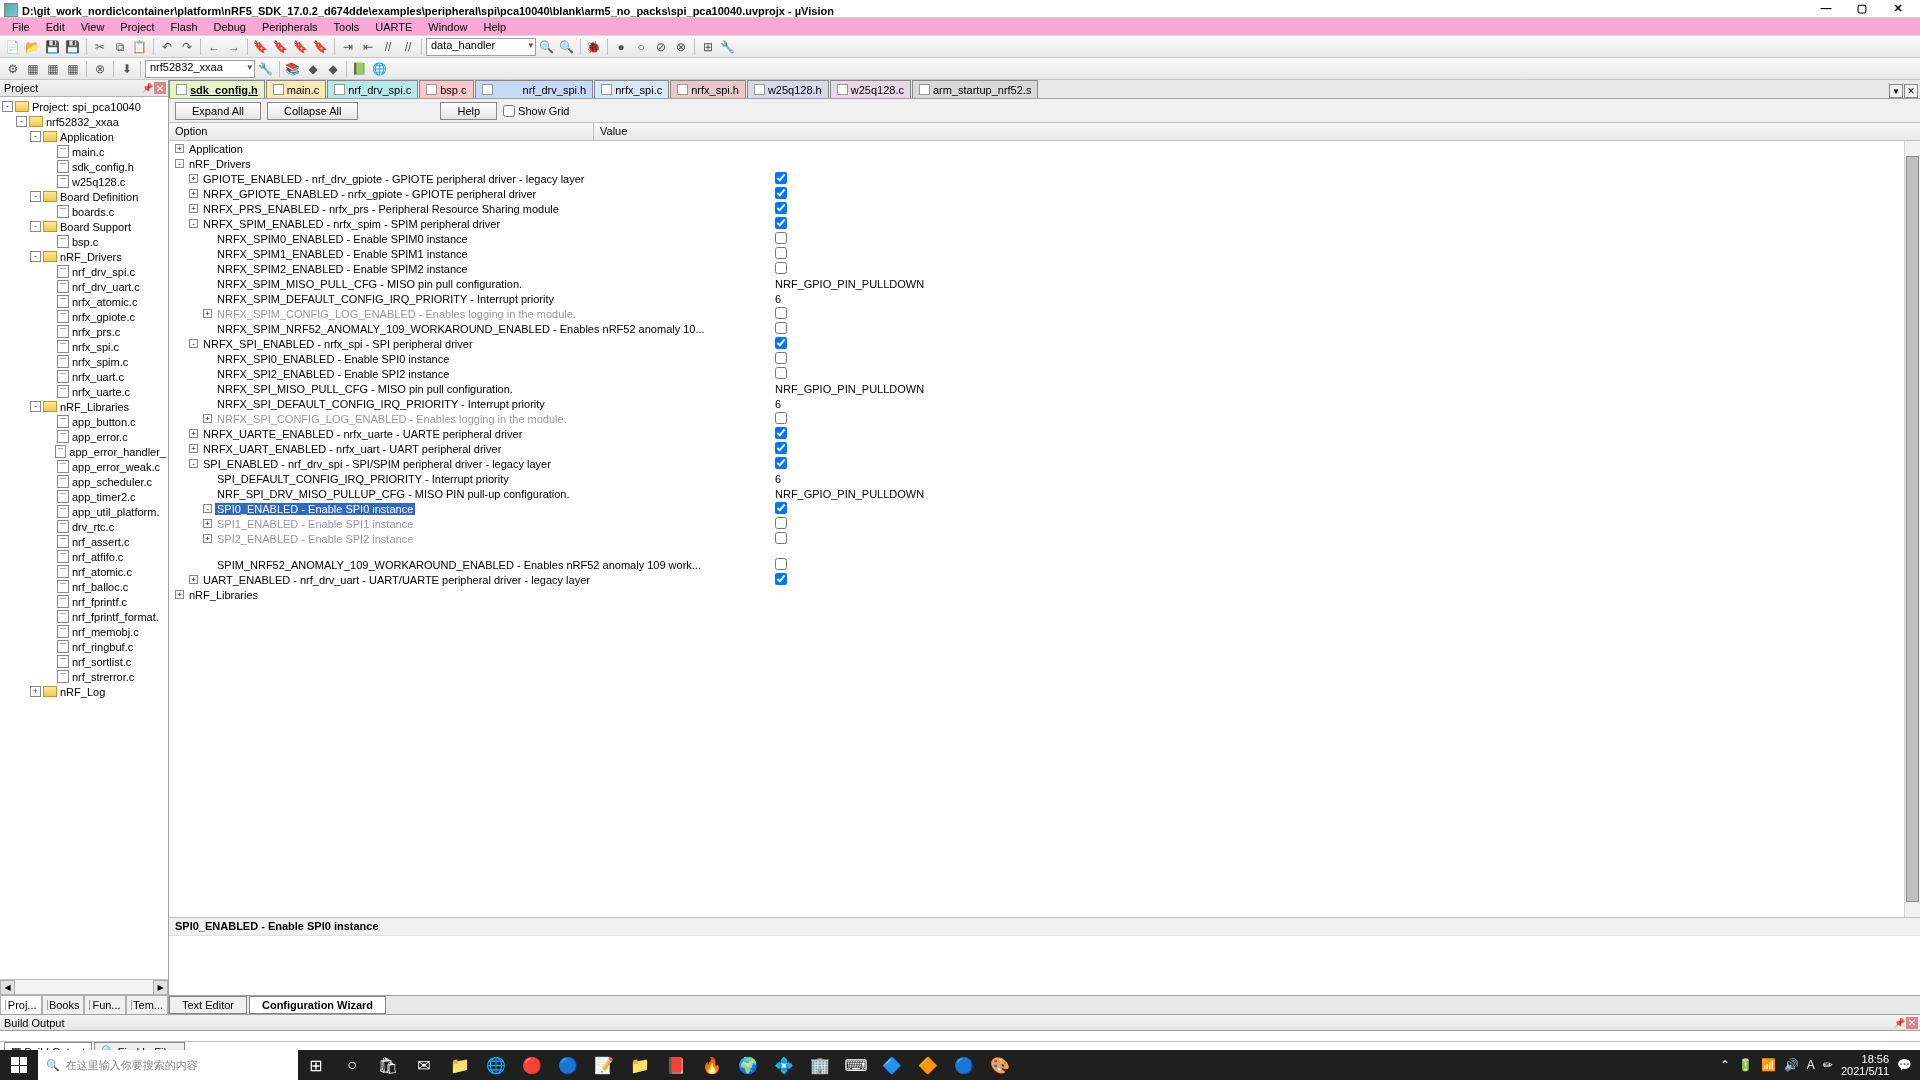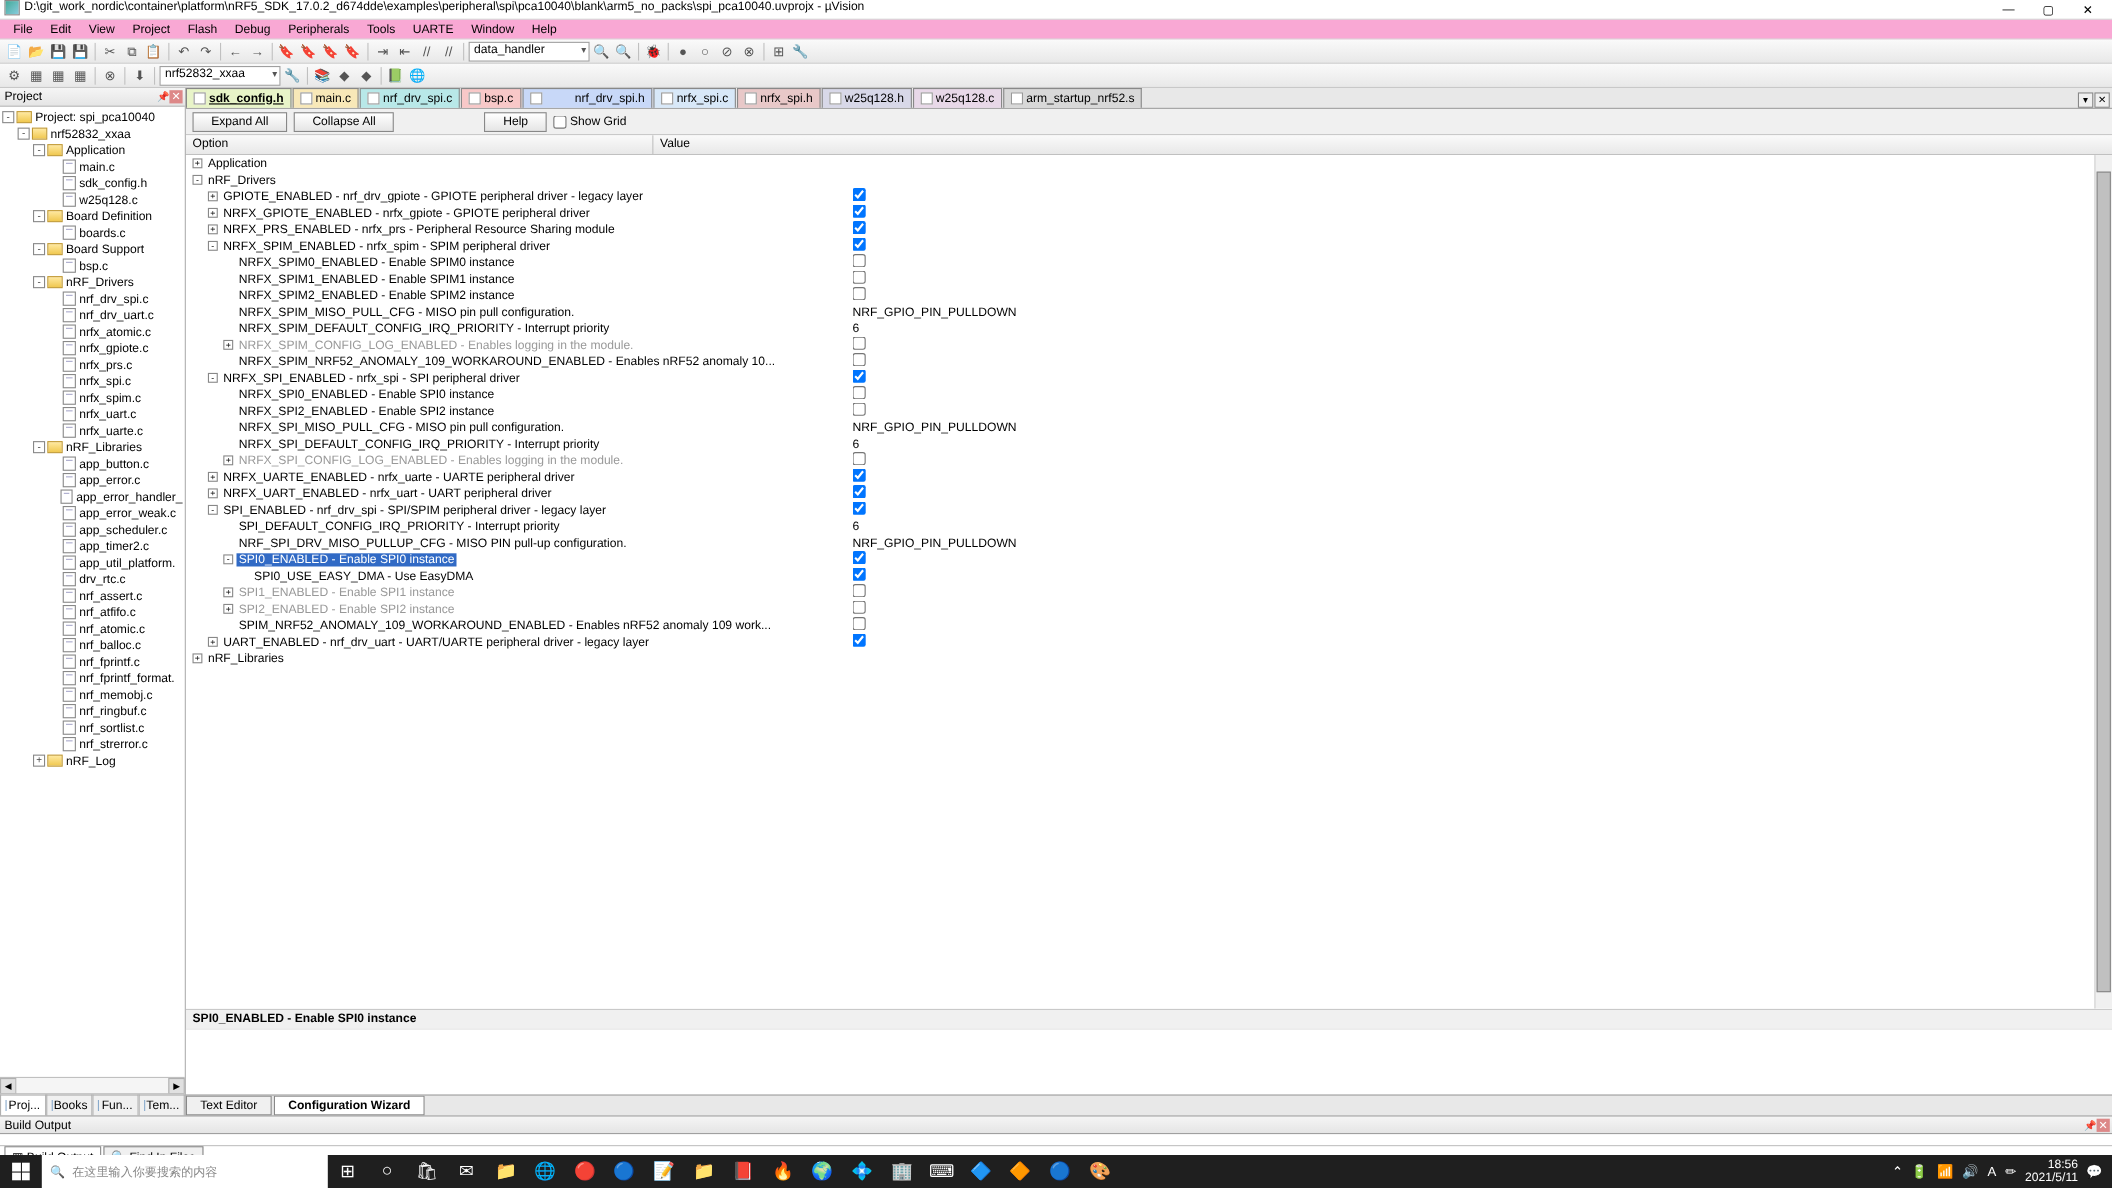--- a/index.html
+++ b/index.html
@@ -1,19 +1,19 @@
 <!DOCTYPE html>
 <html><head>
 <meta charset="utf-8">
 <style>
 * { margin: 0; padding: 0; box-sizing: border-box; font-family: "Segoe UI", Tahoma, sans-serif; font-size: 11px; }
 body { width: 1920px; height: 1080px; background: #f0f0f0; overflow: hidden; position: relative; }
 
 
-.title-bar { height: 18px; background: #ffffff; display: flex; align-items: flex-start; padding: 0 4px; border-bottom: 1px solid #d0d0d0; }
+.title-bar { height: 18px; background: #ffffff; display: flex; align-items: flex-end; padding: 0 4px; border-bottom: 1px solid #d0d0d0; font-weight: bold; }
 .title-icon { width: 14px; height: 14px; background: linear-gradient(135deg,#4a9,#8cd); margin-right: 4px; border:1px solid #888; }
 .title-text { flex: 1; font-size: 11px; color: #000; }
 .win-controls { display: flex; }
 .win-btn { width: 36px; height: 18px; display:flex; align-items:center; justify-content:center; font-size:11px; color:#000;}
 
 
 .menu-bar { height: 18px; background: #f9a8d4; display: flex; align-items: center; padding: 0 4px; border-bottom:1px solid #d8d8d8; }
 .menu-item { padding: 0 8px; height:100%; display:flex; align-items:center; cursor:default; }
 
 
@@ -704,38 +704,32 @@
           <span class="opt-label">NRF_SPI_DRV_MISO_PULLUP_CFG  - MISO PIN pull-up configuration.</span>
           <span class="opt-value-cell">NRF_GPIO_PIN_PULLDOWN</span>
         </div>
         <div class="opt-row selected" style="position: relative;">
           <span class="opt-indent" style="width: 34px;"></span>
           <span class="opt-exp">-</span>
           <span class="opt-label">SPI0_ENABLED - Enable SPI0 instance</span>
           <span class="opt-value-cell"><input type="checkbox" class="opt-check" checked="" style=""></span>
         </div>
         <div class="opt-row" style="position: relative;">
-          <span class="opt-indent" style="width: 48px;"></span>
-          <span class="opt-noexp"></span>
-          <span class="opt-label">SPI0_USE_EASY_DMA  - Use EasyDMA</span>
-          <span class="opt-value-cell"><input type="checkbox" class="opt-check" checked="" style=""></span>
-        </div>
-        <div class="opt-row" style="position: relative;">
           <span class="opt-indent" style="width: 34px;"></span>
           <span class="opt-exp">+</span>
           <span class="opt-label greyed">SPI1_ENABLED - Enable SPI1 instance</span>
           <span class="opt-value-cell"><input type="checkbox" class="opt-check" style=""></span>
         </div>
         <div class="opt-row" style="position: relative;">
           <span class="opt-indent" style="width: 34px;"></span>
           <span class="opt-exp">+</span>
           <span class="opt-label greyed">SPI2_ENABLED - Enable SPI2 instance</span>
           <span class="opt-value-cell"><input type="checkbox" class="opt-check" style=""></span>
         </div>
-        <div class="opt-row" style="position: relative;">
+        <div class="opt-row" style="position: relative; margin-top: 11px;">
           <span class="opt-indent" style="width: 34px;"></span>
           <span class="opt-noexp"></span>
           <span class="opt-label">SPIM_NRF52_ANOMALY_109_WORKAROUND_ENABLED  - Enables nRF52 anomaly 109 work...</span>
           <span class="opt-value-cell"><input type="checkbox" class="opt-check" style=""></span>
         </div>
         <div class="opt-row" style="position: relative;">
           <span class="opt-indent" style="width: 20px;"></span>
           <span class="opt-exp">+</span>
           <span class="opt-label">UART_ENABLED - nrf_drv_uart - UART/UARTE peripheral driver - legacy layer</span>
           <span class="opt-value-cell"><input type="checkbox" class="opt-check" checked="" style=""></span>

